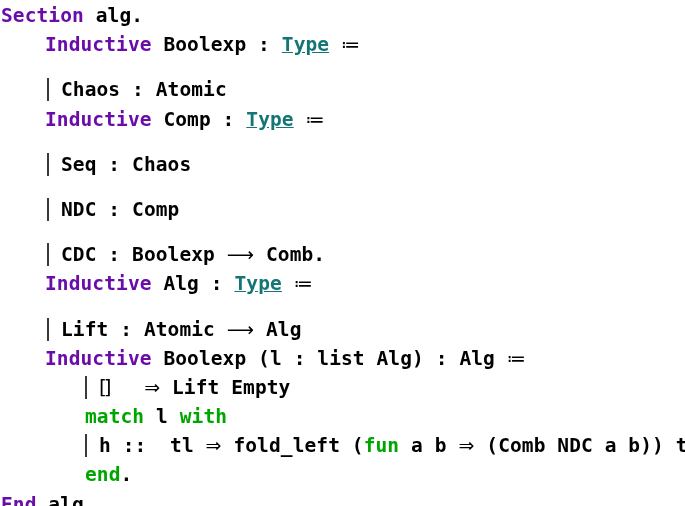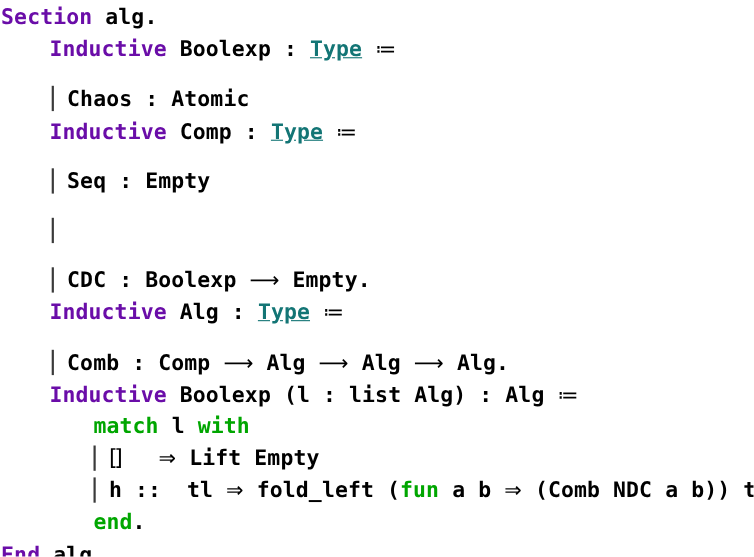--- a/index.html
+++ b/index.html
@@ -60,24 +60,24 @@
   .ind0 { padding-left: 1px; }
 </style>
 </head>
 <body>
 
 <div id="code-listing" style="background: rgb(255, 255, 255);">
     <div class="code-line ind0"><span class="tok kw">Section</span><span class="tok plain"> alg.</span></div>
     <div class="code-line ind1"><span class="tok kw">Inductive</span><span class="tok plain"> Boolexp : </span><span class="tok type">Type</span><span class="tok plain"> </span><span class="tok coloneq">≔</span></div>
     <div class="code-line ind2"><span class="barwrap"><span class="bar" style="border-left-color: rgb(58, 58, 58);"></span></span><span class="tok plain">Chaos : Atomic</span></div>
     <div class="code-line ind1"><span class="tok kw">Inductive</span><span class="tok plain"> Comp : </span><span class="tok type">Type</span><span class="tok plain"> </span><span class="tok coloneq">≔</span></div>
-    <div class="code-line ind2"><span class="barwrap"><span class="bar" style="border-left-color: rgb(58, 58, 58);"></span></span><span class="tok plain">Seq : Empty</span></div>
-    <div class="code-line ind2"><span class="barwrap"><span class="bar" style="border-left-color: rgb(58, 58, 58);"></span></span></div>
-    <div class="code-line ind2"><span class="barwrap"><span class="bar" style="border-left-color: rgb(58, 58, 58);"></span></span><span class="tok plain">CDC : Boolexp </span><span class="tok arrow">⟶</span><span class="tok plain"> Empty.</span></div>
+    <div class="code-line ind2"><span class="barwrap"><span class="bar" style="border-left-color: rgb(58, 58, 58);"></span></span><span class="tok plain">Seq : Chaos</span></div>
+    <div class="code-line ind2"><span class="barwrap"><span class="bar" style="border-left-color: rgb(58, 58, 58);"></span></span><span class="tok plain">NDC : Comp</span></div>
+    <div class="code-line ind2"><span class="barwrap"><span class="bar" style="border-left-color: rgb(58, 58, 58);"></span></span><span class="tok plain">CDC : Boolexp </span><span class="tok arrow">⟶</span><span class="tok plain"> Comb.</span></div>
     <div class="code-line ind1"><span class="tok kw">Inductive</span><span class="tok plain"> Alg : </span><span class="tok type">Type</span><span class="tok plain"> </span><span class="tok coloneq">≔</span></div>
-    <div class="code-line ind2"><span class="barwrap"><span class="bar" style="border-left-color: rgb(58, 58, 58);"></span></span><span class="tok plain">Comb : Comp </span><span class="tok arrow">⟶</span><span class="tok plain"> Alg </span><span class="tok arrow">⟶</span><span class="tok plain"> Alg </span><span class="tok arrow">⟶</span><span class="tok plain"> Alg.</span></div>
+    <div class="code-line ind2"><span class="barwrap"><span class="bar" style="border-left-color: rgb(58, 58, 58);"></span></span><span class="tok plain">Lift : Atomic </span><span class="tok arrow">⟶</span><span class="tok plain"> Alg</span></div>
     <div class="code-line ind1"><span class="tok kw">Inductive</span><span class="tok plain"> Boolexp (l : list Alg) : Alg </span><span class="tok coloneq">≔</span></div>
+    <div class="code-line ind3"><span class="barwrap"><span class="bar" style="border-left-color: rgb(58, 58, 58);"></span></span><span class="tok nilglyph">[]</span><span class="tok plain">   </span><span class="tok darrow">⇒</span><span class="tok plain"> Lift Empty</span></div>
     <div class="code-line ind3"><span class="tok green">match</span><span class="tok plain"> l </span><span class="tok green">with</span></div>
-    <div class="code-line ind3"><span class="barwrap"><span class="bar" style="border-left-color: rgb(58, 58, 58);"></span></span><span class="tok nilglyph">[]</span><span class="tok plain">   </span><span class="tok darrow">⇒</span><span class="tok plain"> Lift Empty</span></div>
     <div class="code-line ind3"><span class="barwrap"><span class="bar" style="border-left-color: rgb(58, 58, 58);"></span></span><span class="tok plain">h ::  tl </span><span class="tok darrow">⇒</span><span class="tok plain"> fold_left (</span><span class="tok green">fun</span><span class="tok plain"> a b </span><span class="tok darrow">⇒</span><span class="tok plain"> (Comb NDC a b)) tl h</span></div>
     <div class="code-line ind3"><span class="tok green">end</span><span class="tok plain">.</span></div>
     <div class="code-line ind0"><span class="tok kw">End</span><span class="tok plain"> alg.</span></div>
   </div>
 
 </body></html>

